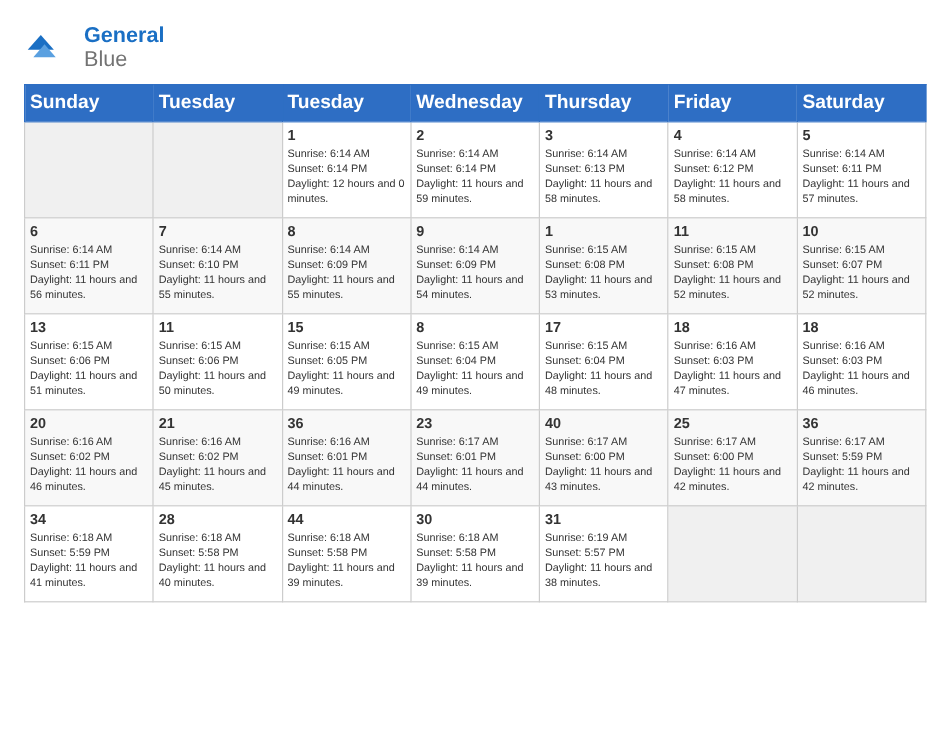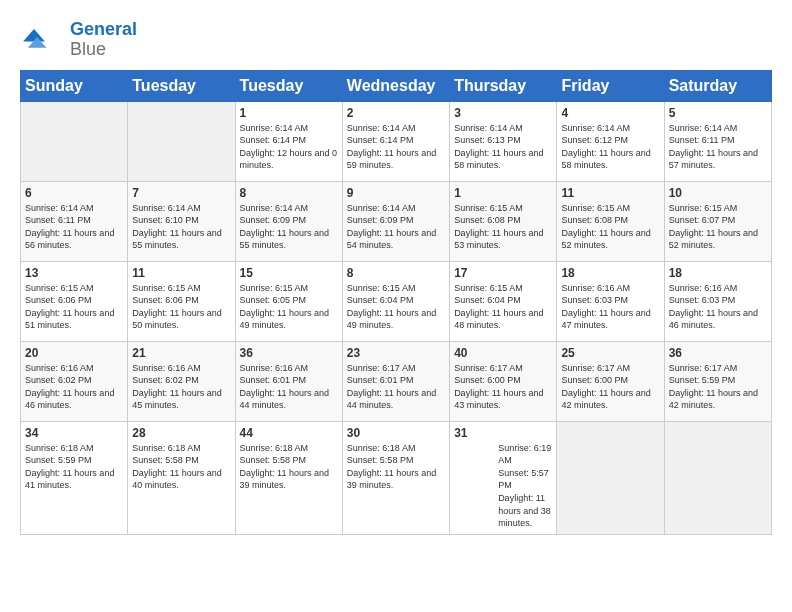--- a/index.html
+++ b/index.html
@@ -308,21 +308,21 @@
 Daylight: 11 hours and 39 minutes.</div>
         </td>
         <td>
           <div class="day-num">30</div>
           <div class="day-info" style="white-space: pre-line;">Sunrise: 6:18 AM
 Sunset: 5:58 PM
 Daylight: 11 hours and 39 minutes.</div>
         </td>
         <td>
           <div class="day-num">31</div>
-          <div class="day-info" style="white-space: pre-line; margin-left: 44px;">Sunrise: 6:19 AM
+          <div class="day-info" style="white-space: pre-line;">Sunrise: 6:19 AM
 Sunset: 5:57 PM
 Daylight: 11 hours and 38 minutes.</div>
         </td>
         <td class="empty"></td>
         <td class="empty"></td>
       </tr>
     </tbody>
 </table>
 
 </body></html>

